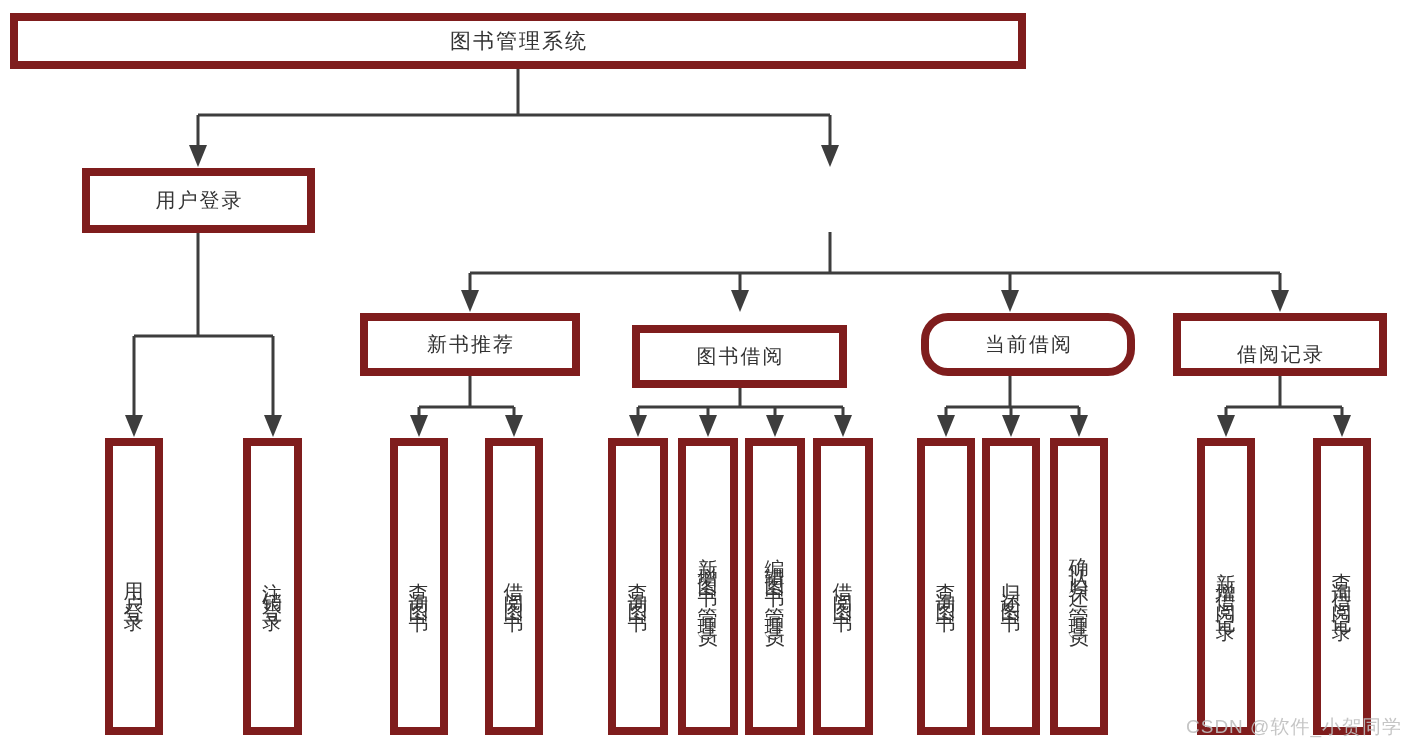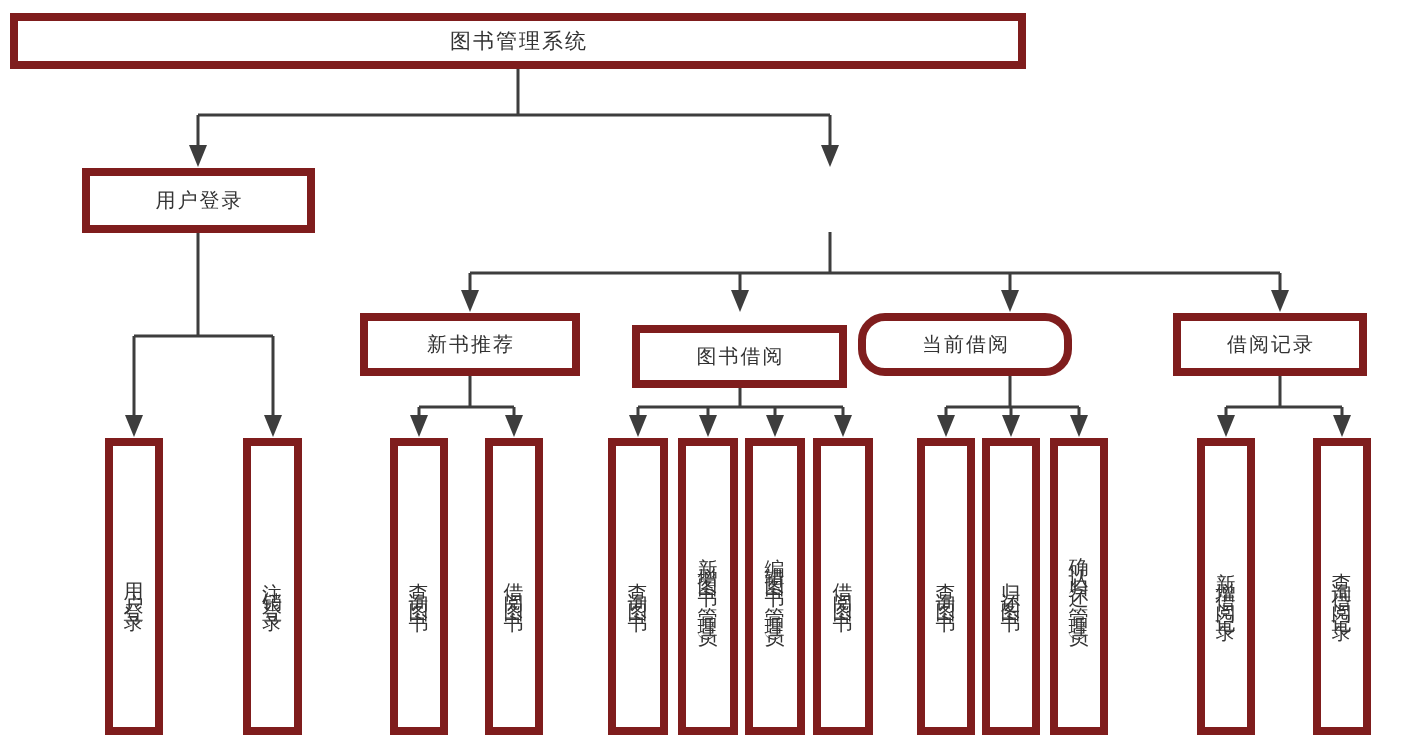--- a/index.html
+++ b/index.html
@@ -97,24 +97,24 @@
   <div class="node h-node" style="left:82px;top:168px;width:233px;height:65px;">
     <span>用户登录</span>
   </div>
 
   <div class="node h-node" style="left:360px;top:313px;width:220px;height:63px;">
     <span>新书推荐</span>
   </div>
   <div class="node h-node" style="left:632px;top:313px;width:215px;height:63px;margin-top:12px;">
     <span>图书借阅</span>
   </div>
-  <div class="node h-node" style="left:858px;top:313px;width:214px;height:63px;border-radius:27px;">
+  <div class="node h-node" style="left:921px;top:313px;width:214px;height:63px;border-radius:27px;">
     <span>当前借阅</span>
   </div>
-  <div class="node h-node" style="left:1173px;top:313px;width:194px;height:63px;">
+  <div class="node h-node" style="left:1173px;top:313px;width:214px;height:63px;align-items:flex-end;">
     <span>借阅记录</span>
   </div>
 
   <div class="node v-node" style="left:105px;top:438px;width:58px;height:297px;">
     <span>用户登录</span>
   </div>
   <div class="node v-node" style="left:243px;top:438px;width:59px;height:297px;">
     <span>注销登录</span>
   </div>
 
@@ -148,14 +148,15 @@
     <span>确认归还（管理员）</span>
   </div>
 
   <div class="node v-node" style="left:1197px;top:438px;width:58px;height:297px;">
     <span>新增借阅记录</span>
   </div>
   <div class="node v-node" style="left:1313px;top:438px;width:58px;height:297px;">
     <span>查询借阅记录</span>
   </div>
 
+  <div class="watermark">CSDN @软件_小贺同学</div>
 
 </div>
 
 </body></html>

